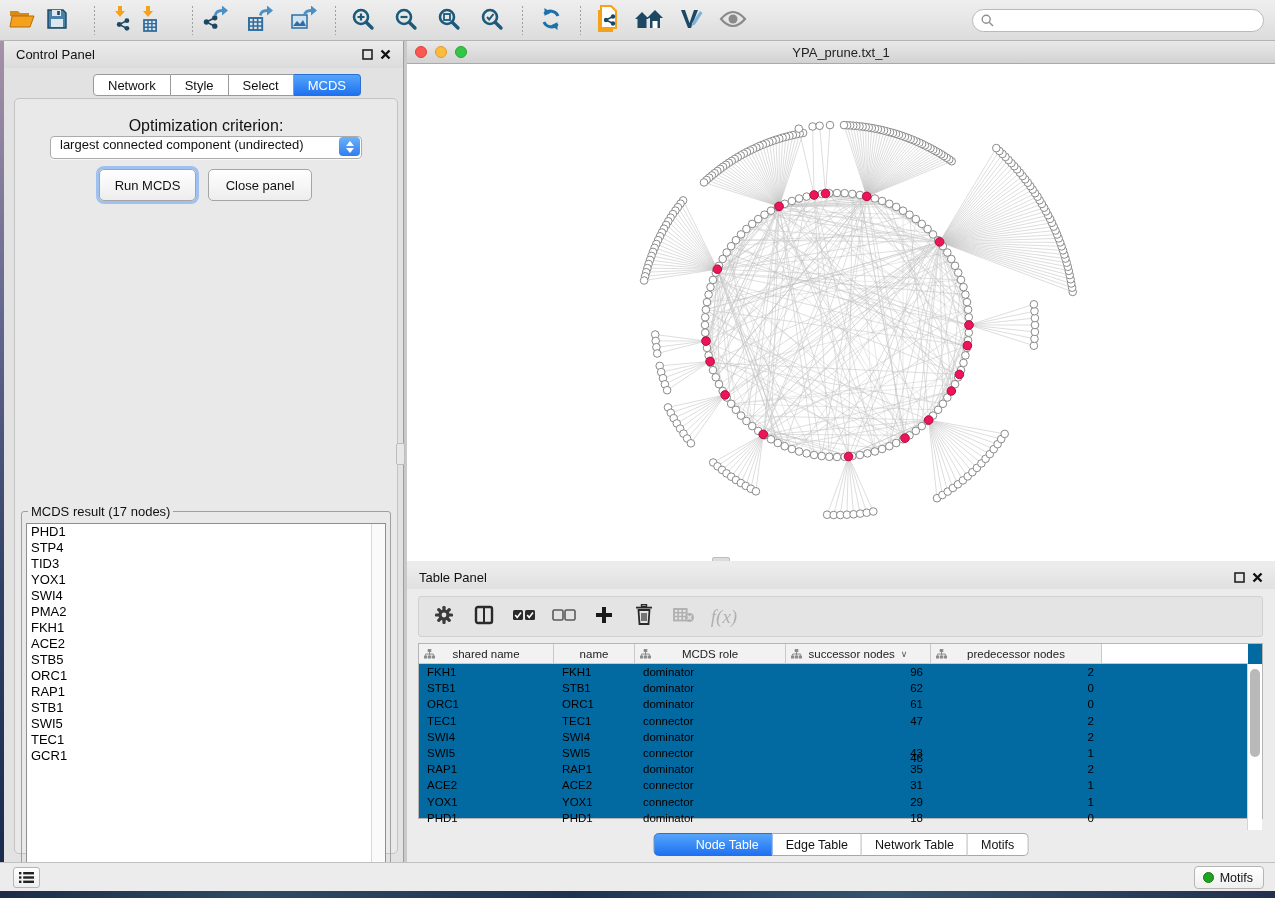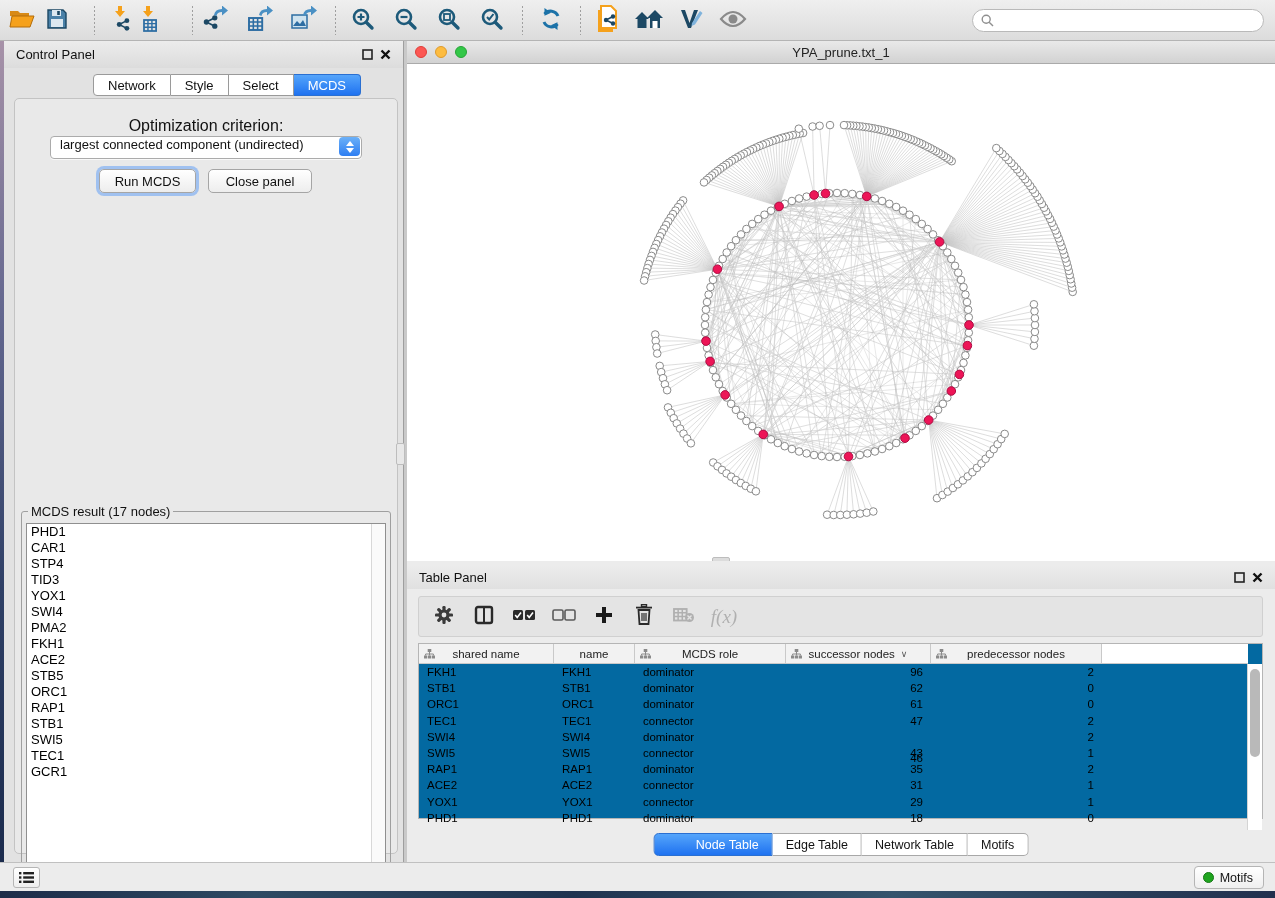--- a/index.html
+++ b/index.html
@@ -41,21 +41,21 @@
   #cp-content { position:absolute; left:10px; top:57px; width:384px; height:756px;
     background:#e9e9e9; border:1px solid #c3c3c3; border-radius:5px; }
   #opt-label { position:absolute; left:0; top:18px; width:100%; text-align:center; font-size:16px; color:#111; }
   #opt-select { position:absolute; left:35px; top:37px; width:312px; height:23px; background:#fff;
     border:1px solid #ababab; border-radius:4px; display:flex; box-shadow:0 1px 0 rgba(255,255,255,.7); }
   #opt-select .val { font-size:13px; padding-left:9px; flex:1; color:#111; }
   #opt-stepper { width:21px; height:19px; margin-right:1px; border-radius:4px;
     background:linear-gradient(#6cb1f8,#2e7ef2); display:flex; flex-direction:column; align-items:center; justify-content:center; gap:2px; }
   .tri-up { width:0; height:0; border-left:4px solid transparent; border-right:4px solid transparent; border-bottom:5px solid #fff; }
   .tri-dn { width:0; height:0; border-left:4px solid transparent; border-right:4px solid transparent; border-top:5px solid #fff; }
-  .cp-btn { position:absolute; top:70px; height:24px; background:linear-gradient(#ffffff,#ededed);
+  .cp-btn { position:absolute; top:70px; height:32px; background:linear-gradient(#ffffff,#ededed);
     border:1px solid #a5a5a5; border-radius:5px; font-size:13px; font-family:"Liberation Sans",sans-serif; color:#111; }
   #run-btn { left:84px; width:97px; box-shadow:0 0 0 3px rgba(100,160,245,.55); }
   #close-btn { left:193px; width:104px; }
   #mcds-group { position:absolute; left:6px; top:405px; width:370px; height:374px;
     border:1px solid #9f9f9f; border-radius:3px; }
   #mcds-group legend { font-size:13px; color:#111; margin-left:6px; padding:0 3px; }
   #mcds-list-wrap { position:absolute; left:4px; top:4px; width:360px; height:356px; background:#fff; border:1px solid #8f8f8f; }
   #mcds-list { position:absolute; inset:0 14px 0 0; overflow:hidden; }
   .mcds-item { font-size:13px; line-height:16px; padding-left:4px; color:#000; }
   #mcds-scroll { position:absolute; right:0; top:0; width:14px; height:100%; background:#fafafa; border-left:1px solid #d8d8d8; }
@@ -293,21 +293,20 @@
             <span class="tri-dn"></span>
           </span>
       </div>
       <button class="cp-btn" id="run-btn">Run MCDS</button>
       <button class="cp-btn" id="close-btn">Close panel</button>
       <fieldset id="mcds-group">
         <legend>MCDS result (17 nodes)</legend>
         <div id="mcds-list-wrap">
           <div id="mcds-list">
               <div class="mcds-item">PHD1</div>
-              <div class="mcds-item">CAR1</div>
               <div class="mcds-item">STP4</div>
               <div class="mcds-item">TID3</div>
               <div class="mcds-item">YOX1</div>
               <div class="mcds-item">SWI4</div>
               <div class="mcds-item">PMA2</div>
               <div class="mcds-item">FKH1</div>
               <div class="mcds-item">ACE2</div>
               <div class="mcds-item">STB5</div>
               <div class="mcds-item">ORC1</div>
               <div class="mcds-item">RAP1</div>

